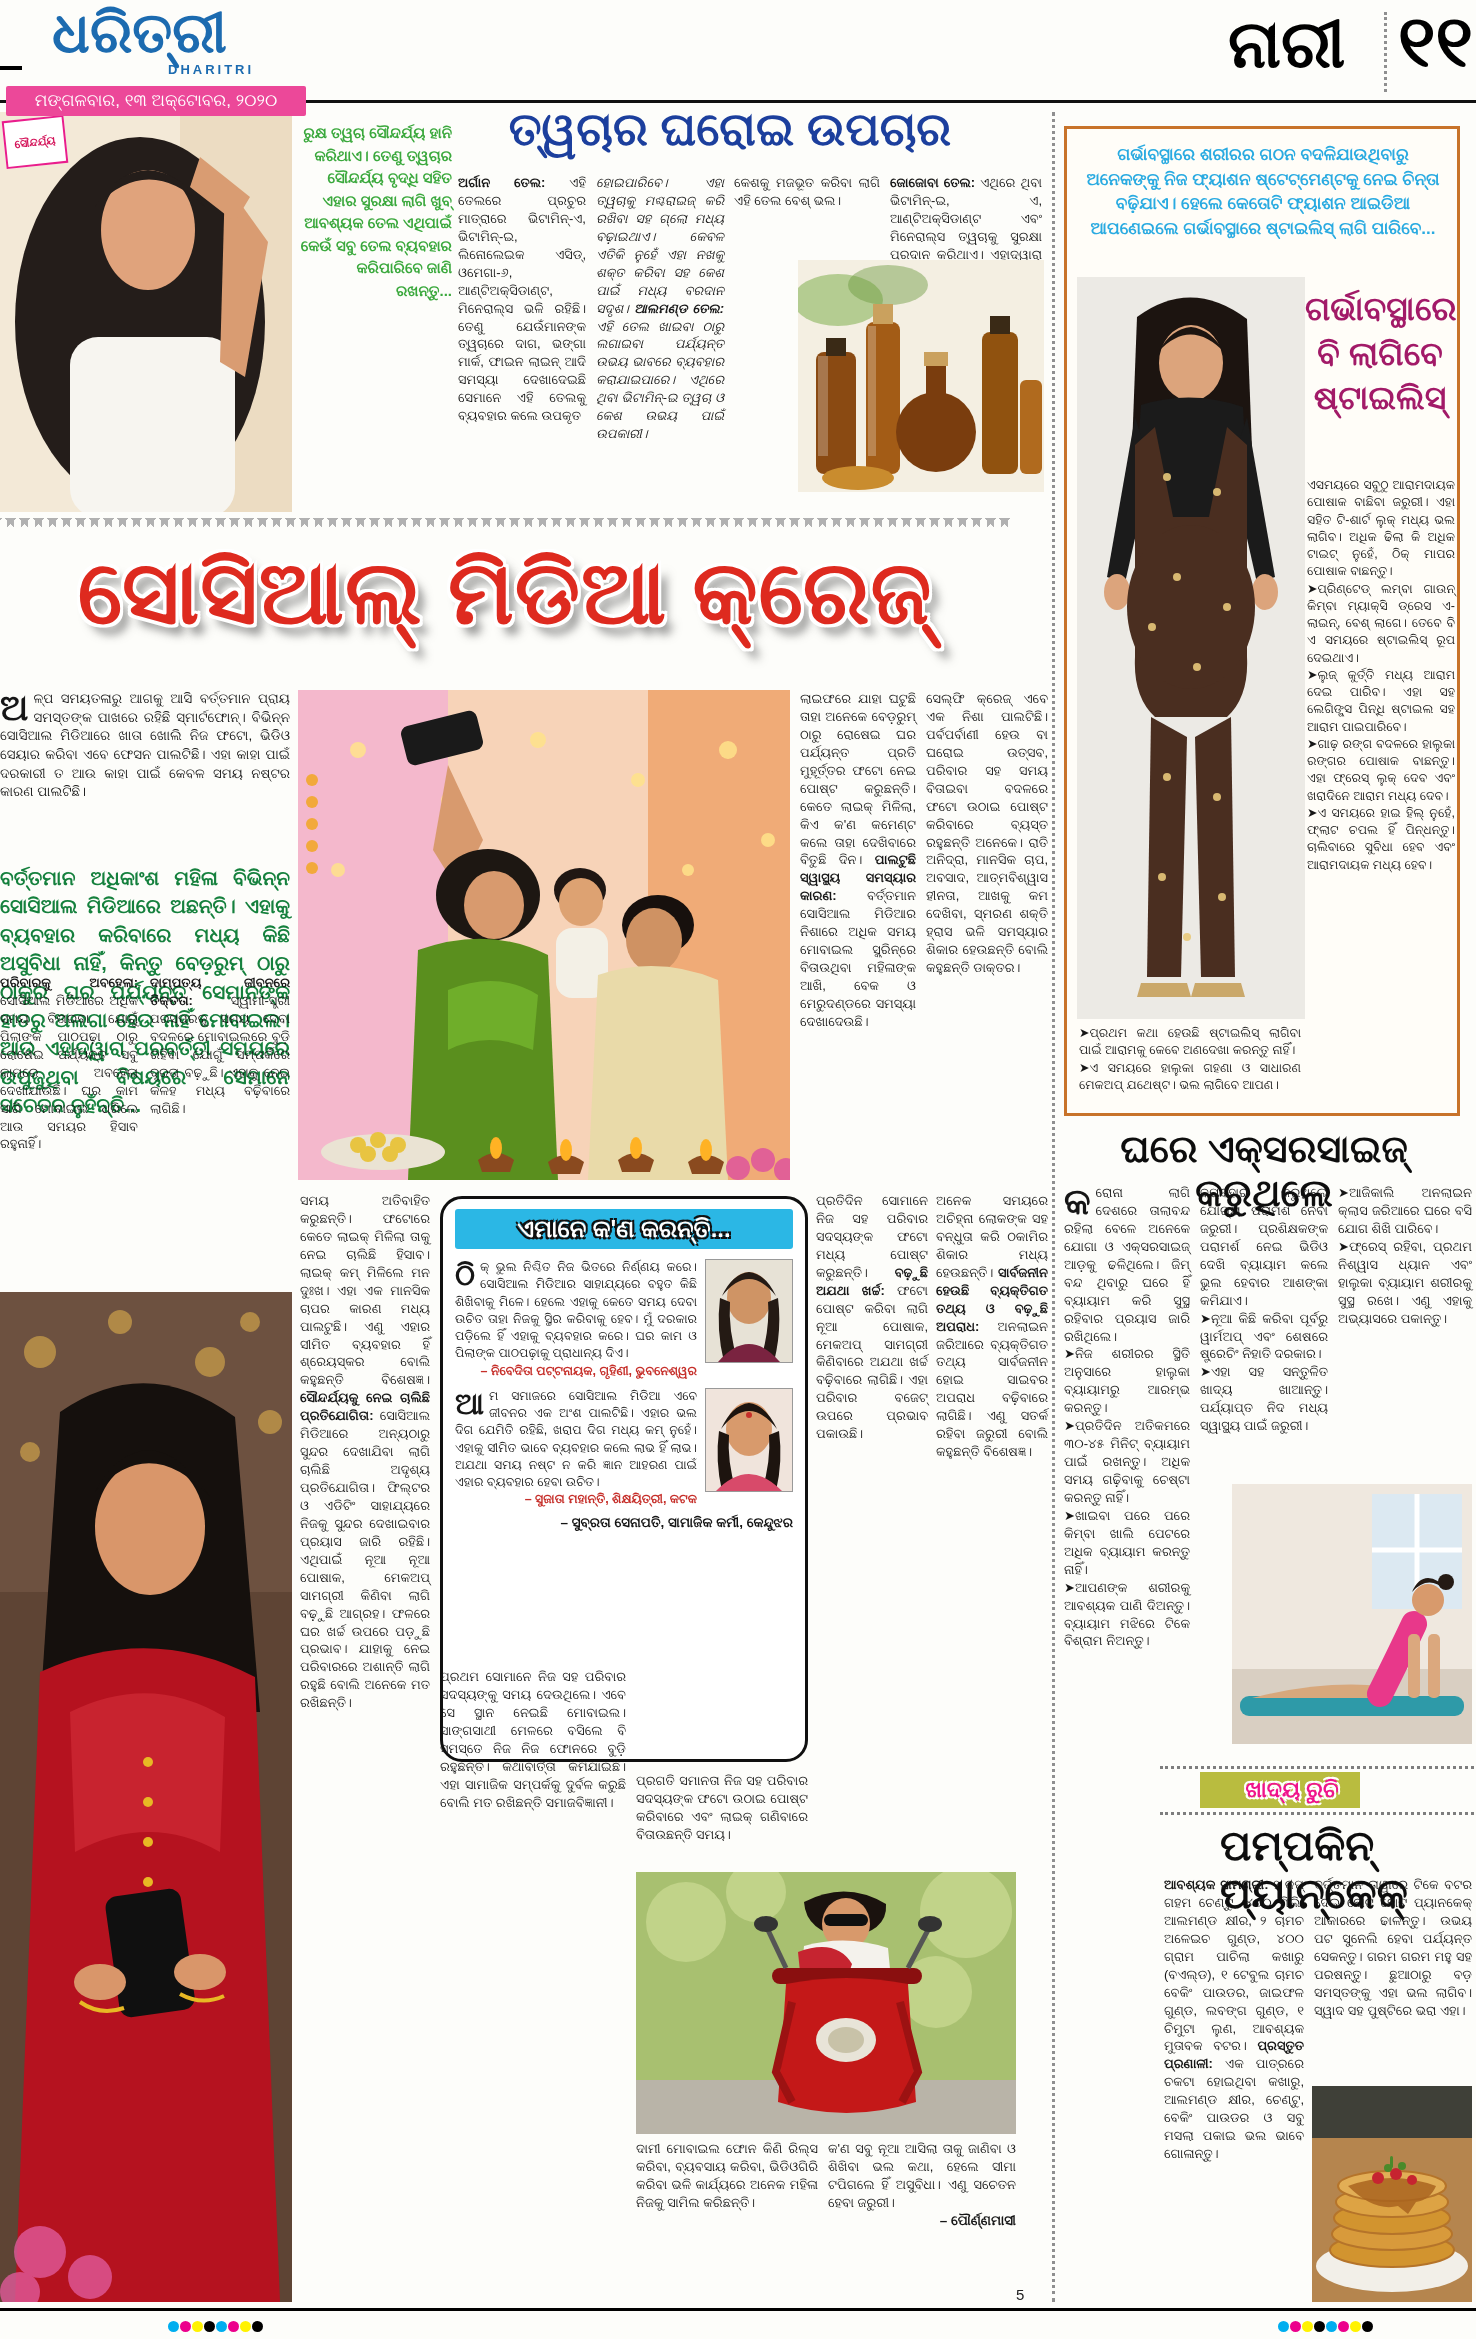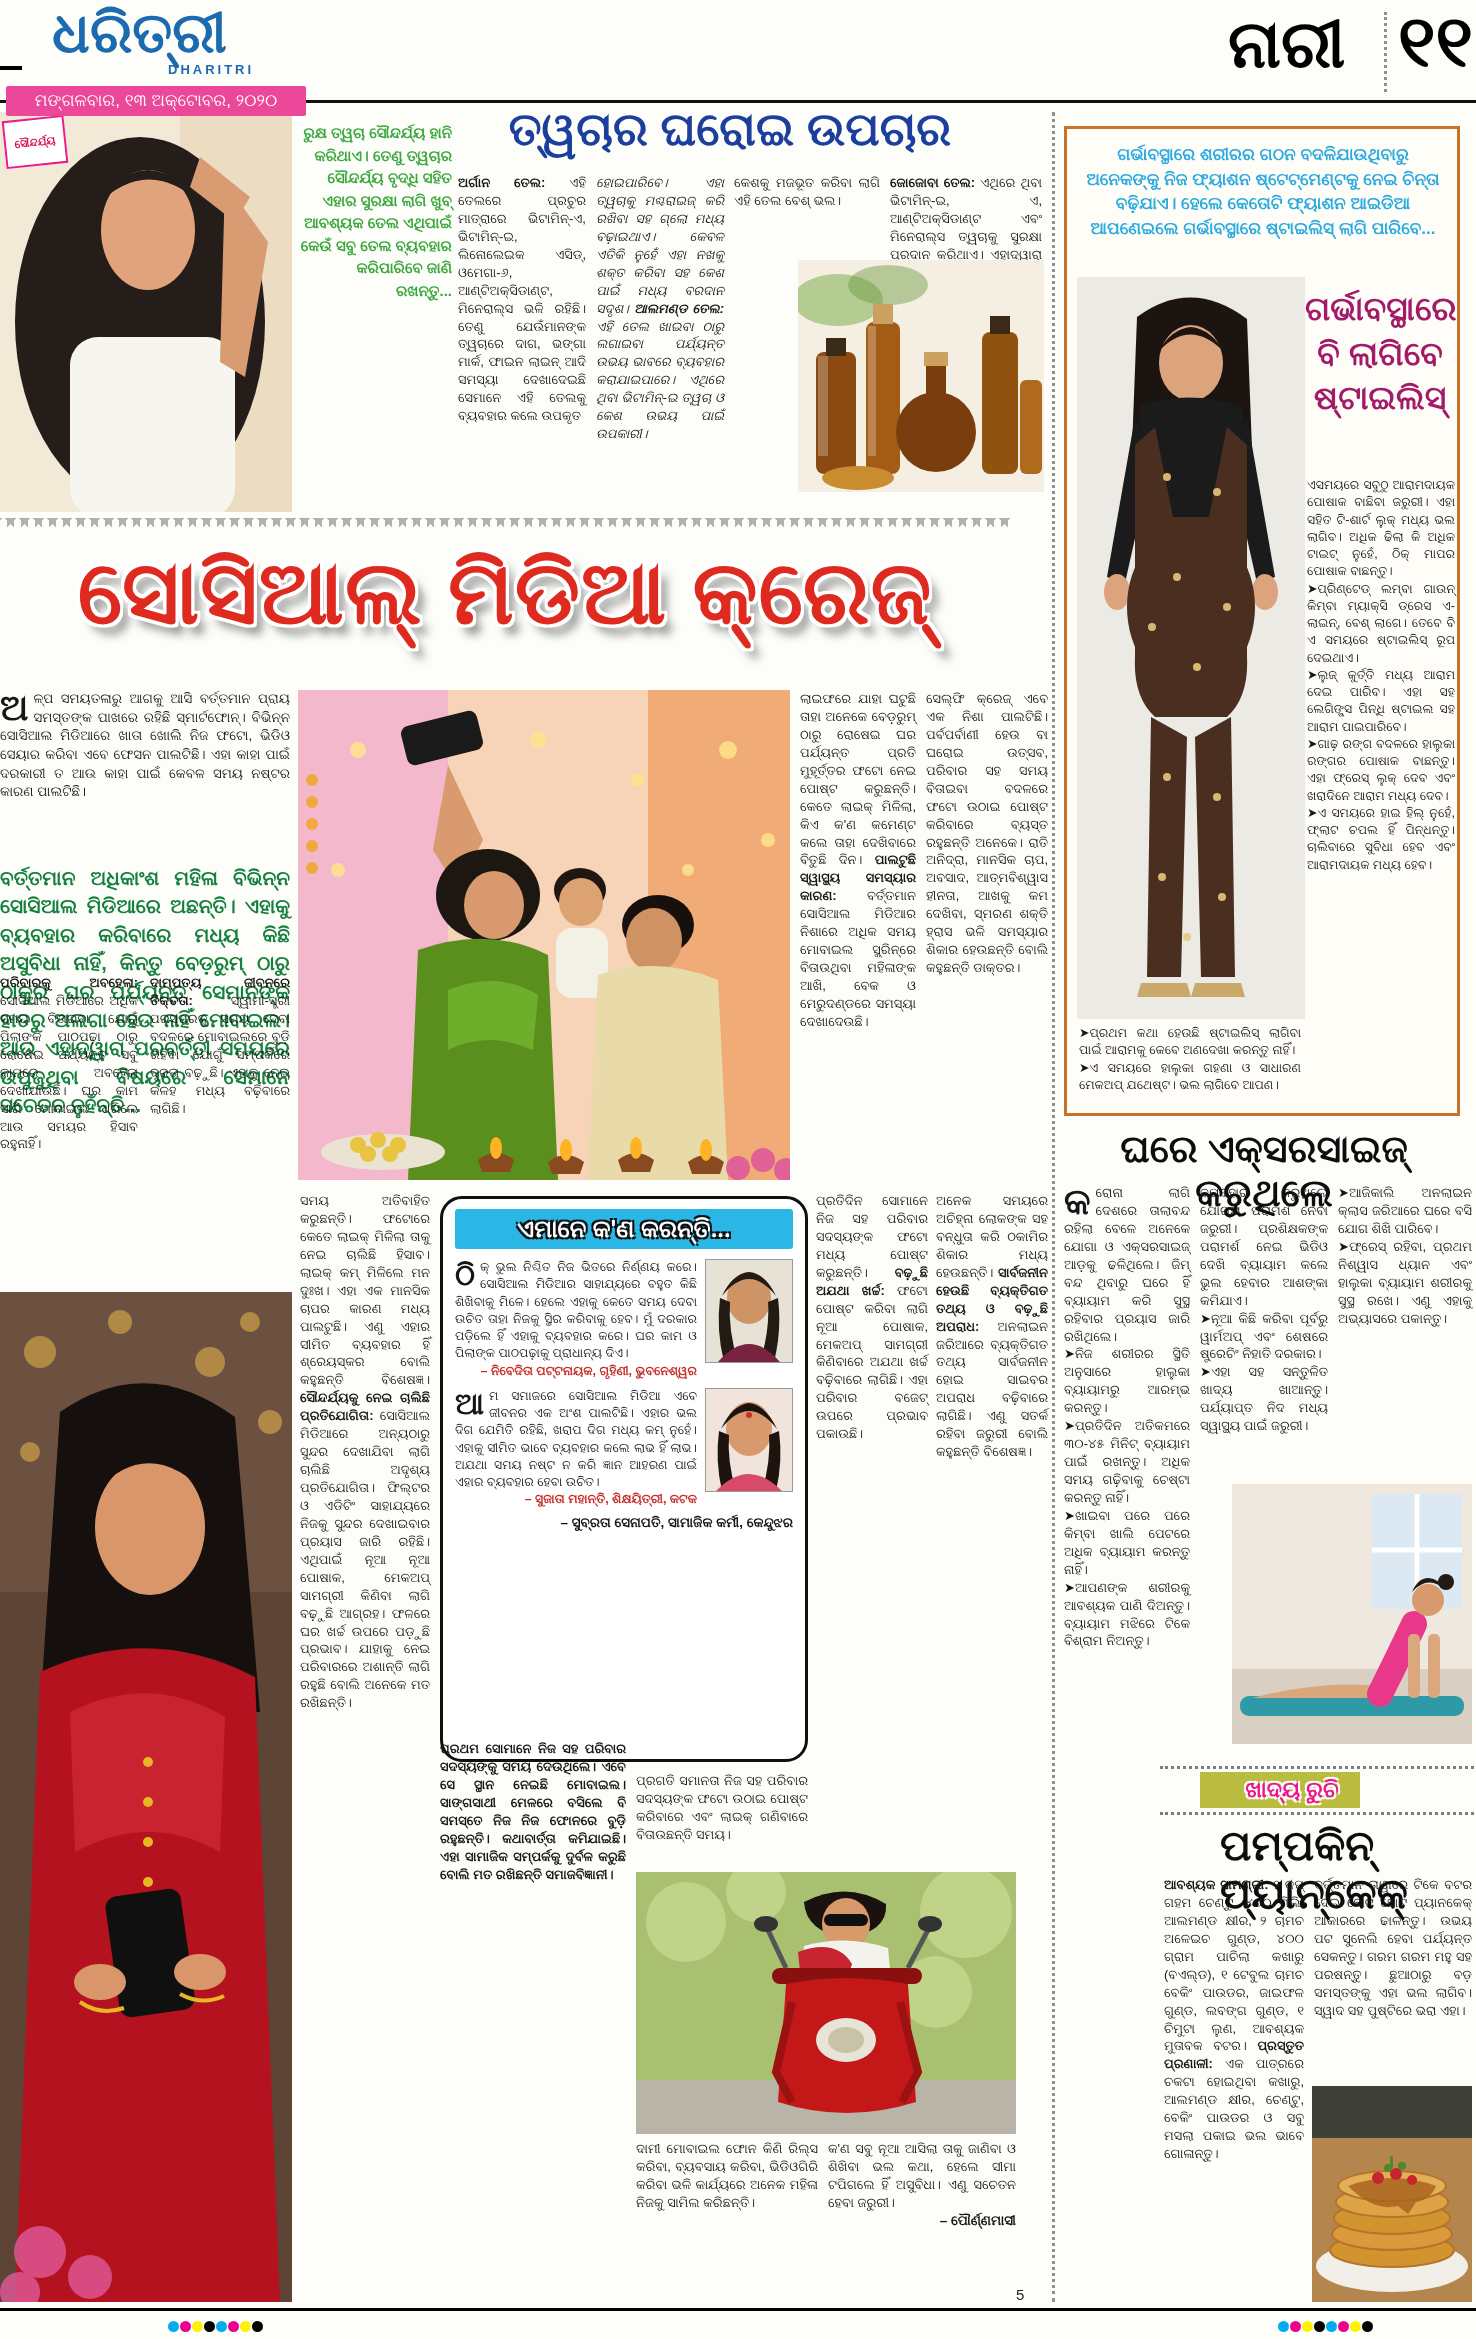--- a/index.html
+++ b/index.html
@@ -264,21 +264,21 @@
     <span>ପ୍ରତିଦିନ ସୋମାନେ ନିଜ ସହ ପରିବାର ସଦସ୍ୟଙ୍କ ଫଟୋ ମଧ୍ୟ ପୋଷ୍ଟ କରୁଛନ୍ତି।</span>
     <b>ବଢ଼ୁଛି ଅଯଥା ଖର୍ଚ୍ଚ:</b>
     <span>ଫଟୋ ପୋଷ୍ଟ କରିବା ଲାଗି ନୂଆ ପୋଷାକ, ମେକଅପ୍ ସାମଗ୍ରୀ କିଣିବାରେ ଅଯଥା ଖର୍ଚ୍ଚ ବଢ଼ିବାରେ ଲାଗିଛି। ଏହା ପରିବାର ବଜେଟ୍ ଉପରେ ପ୍ରଭାବ ପକାଉଛି।</span>
   </div>
   <div class="abs col" style="left:936px;top:1192px;width:112px;height:672px;">
     <span>ଅନେକ ସମୟରେ ଅଚିହ୍ନା ଲୋକଙ୍କ ସହ ବନ୍ଧୁତା କରି ଠକାମିର ଶିକାର ମଧ୍ୟ ହେଉଛନ୍ତି।</span>
     <b>ସାର୍ବଜନୀନ ହେଉଛି ବ୍ୟକ୍ତିଗତ ତଥ୍ୟ ଓ ବଢ଼ୁଛି ଅପରାଧ:</b>
     <span>ଅନଲାଇନ ଜରିଆରେ ବ୍ୟକ୍ତିଗତ ତଥ୍ୟ ସାର୍ବଜନୀନ ହୋଇ ସାଇବର ଅପରାଧ ବଢ଼ିବାରେ ଲାଗିଛି। ଏଣୁ ସତର୍କ ରହିବା ଜରୁରୀ ବୋଲି କହୁଛନ୍ତି ବିଶେଷଜ୍ଞ।</span>
   </div>
 
-  <div class="abs col" style="left:440px;top:1740px;width:186px;height:528px;font-weight:bold;">ପ୍ରଥମ ସୋମାନେ ନିଜ ସହ ପରିବାର ସଦସ୍ୟଙ୍କୁ ସମୟ ଦେଉଥିଲେ। ଏବେ ସେ ସ୍ଥାନ ନେଇଛି ମୋବାଇଲ। ସାଙ୍ଗସାଥୀ ମେଳରେ ବସିଲେ ବି ସମସ୍ତେ ନିଜ ନିଜ ଫୋନରେ ବୁଡ଼ି ରହୁଛନ୍ତି। କଥାବାର୍ତ୍ତା କମିଯାଇଛି। ଏହା ସାମାଜିକ ସମ୍ପର୍କକୁ ଦୁର୍ବଳ କରୁଛି ବୋଲି ମତ ରଖିଛନ୍ତି ସମାଜବିଜ୍ଞାନୀ।</div>
+  <div class="abs col" style="left:440px;top:1668px;width:186px;height:528px;">ପ୍ରଥମ ସୋମାନେ ନିଜ ସହ ପରିବାର ସଦସ୍ୟଙ୍କୁ ସମୟ ଦେଉଥିଲେ। ଏବେ ସେ ସ୍ଥାନ ନେଇଛି ମୋବାଇଲ। ସାଙ୍ଗସାଥୀ ମେଳରେ ବସିଲେ ବି ସମସ୍ତେ ନିଜ ନିଜ ଫୋନରେ ବୁଡ଼ି ରହୁଛନ୍ତି। କଥାବାର୍ତ୍ତା କମିଯାଇଛି। ଏହା ସାମାଜିକ ସମ୍ପର୍କକୁ ଦୁର୍ବଳ କରୁଛି ବୋଲି ମତ ରଖିଛନ୍ତି ସମାଜବିଜ୍ଞାନୀ।</div>
   <div class="abs col" style="left:636px;top:1772px;width:172px;height:94px;">ପ୍ରଗତି ସମାନତା ନିଜ ସହ ପରିବାର ସଦସ୍ୟଙ୍କ ଫଟୋ ଉଠାଇ ପୋଷ୍ଟ କରିବାରେ ଏବଂ ଲାଇକ୍ ଗଣିବାରେ ବିତାଉଛନ୍ତି ସମୟ।</div>
 
   <div class="abs" style="left:636px;top:1872px;width:380px;height:262px;overflow:hidden;">
     <svg width="380" height="262" viewBox="0 0 380 262" preserveAspectRatio="none">
       <rect width="380" height="262" fill="#a8c070"></rect>
       <g opacity="0.6" fill="#d2e09a">
           <circle cx="50" cy="50" r="40"></circle>
           <circle cx="330" cy="40" r="46"></circle>
           <circle cx="120" cy="20" r="30"></circle>
           <circle cx="300" cy="120" r="36"></circle>

